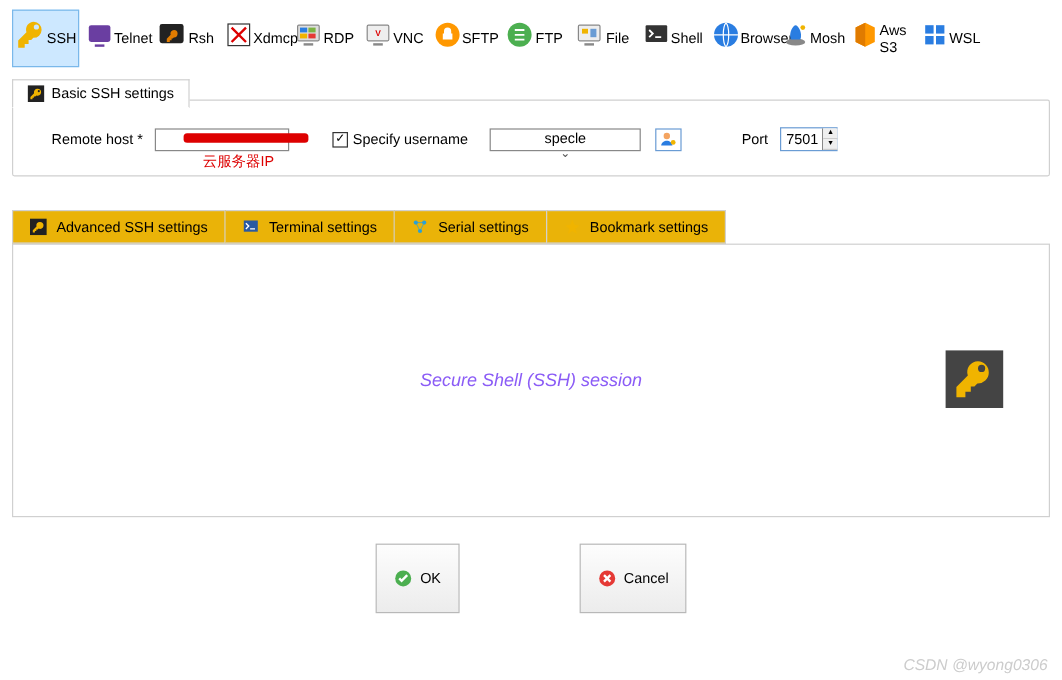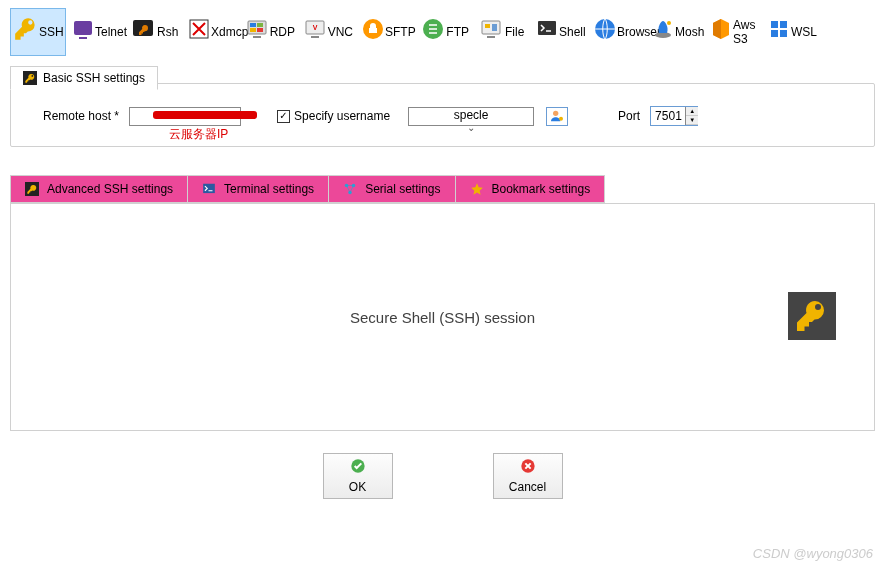--- a/index.html
+++ b/index.html
@@ -153,38 +153,39 @@
     .tabs-row {
       display: flex;
       margin: 28px 10px 0 10px;
     }
     .setting-tab {
       border: 1px solid #d0d0d0;
       padding: 6px 14px;
       display: flex;
       align-items: center;
       gap: 8px;
-      background: #ec4899;
+      background: #eab308;
       cursor: pointer;
       border-bottom: 1px solid #d0d0d0;
     }
     .setting-tab + .setting-tab { border-left: none; }
     .content-panel {
       margin: 0 10px;
       border: 1px solid #d0d0d0;
       border-top: 1px solid #d0d0d0;
       height: 228px;
       position: relative;
       display: flex;
       align-items: center;
       justify-content: center;
     }
     .session-title {
       font-size: 15px;
-      color: #404040;
+      color: #8b5cf6;
+      font-style: italic;
     }
     .key-badge {
       position: absolute;
       right: 38px;
       top: 88px;
       width: 48px;
       height: 48px;
       background: #444;
       display: flex;
       align-items: center;
@@ -192,28 +193,27 @@
     }
     .button-row {
       display: flex;
       justify-content: center;
       gap: 100px;
       margin-top: 22px;
     }
     .dlg-button {
       border: 1px solid #b8b8b8;
       background: linear-gradient(#fdfdfd,#ececec);
-      padding: 4px 14px;
+      padding: 20px 14px;
       display: flex;
       align-items: center;
       gap: 6px;
       cursor: pointer;
       min-width: 70px;
       justify-content: center;
-      flex-direction: column;
     }
     .watermark {
       position: absolute;
       right: 12px;
       bottom: 6px;
       color: #ccc;
       font-size: 13px;
       font-style: italic;
     }
     .ic { display:inline-flex; }

